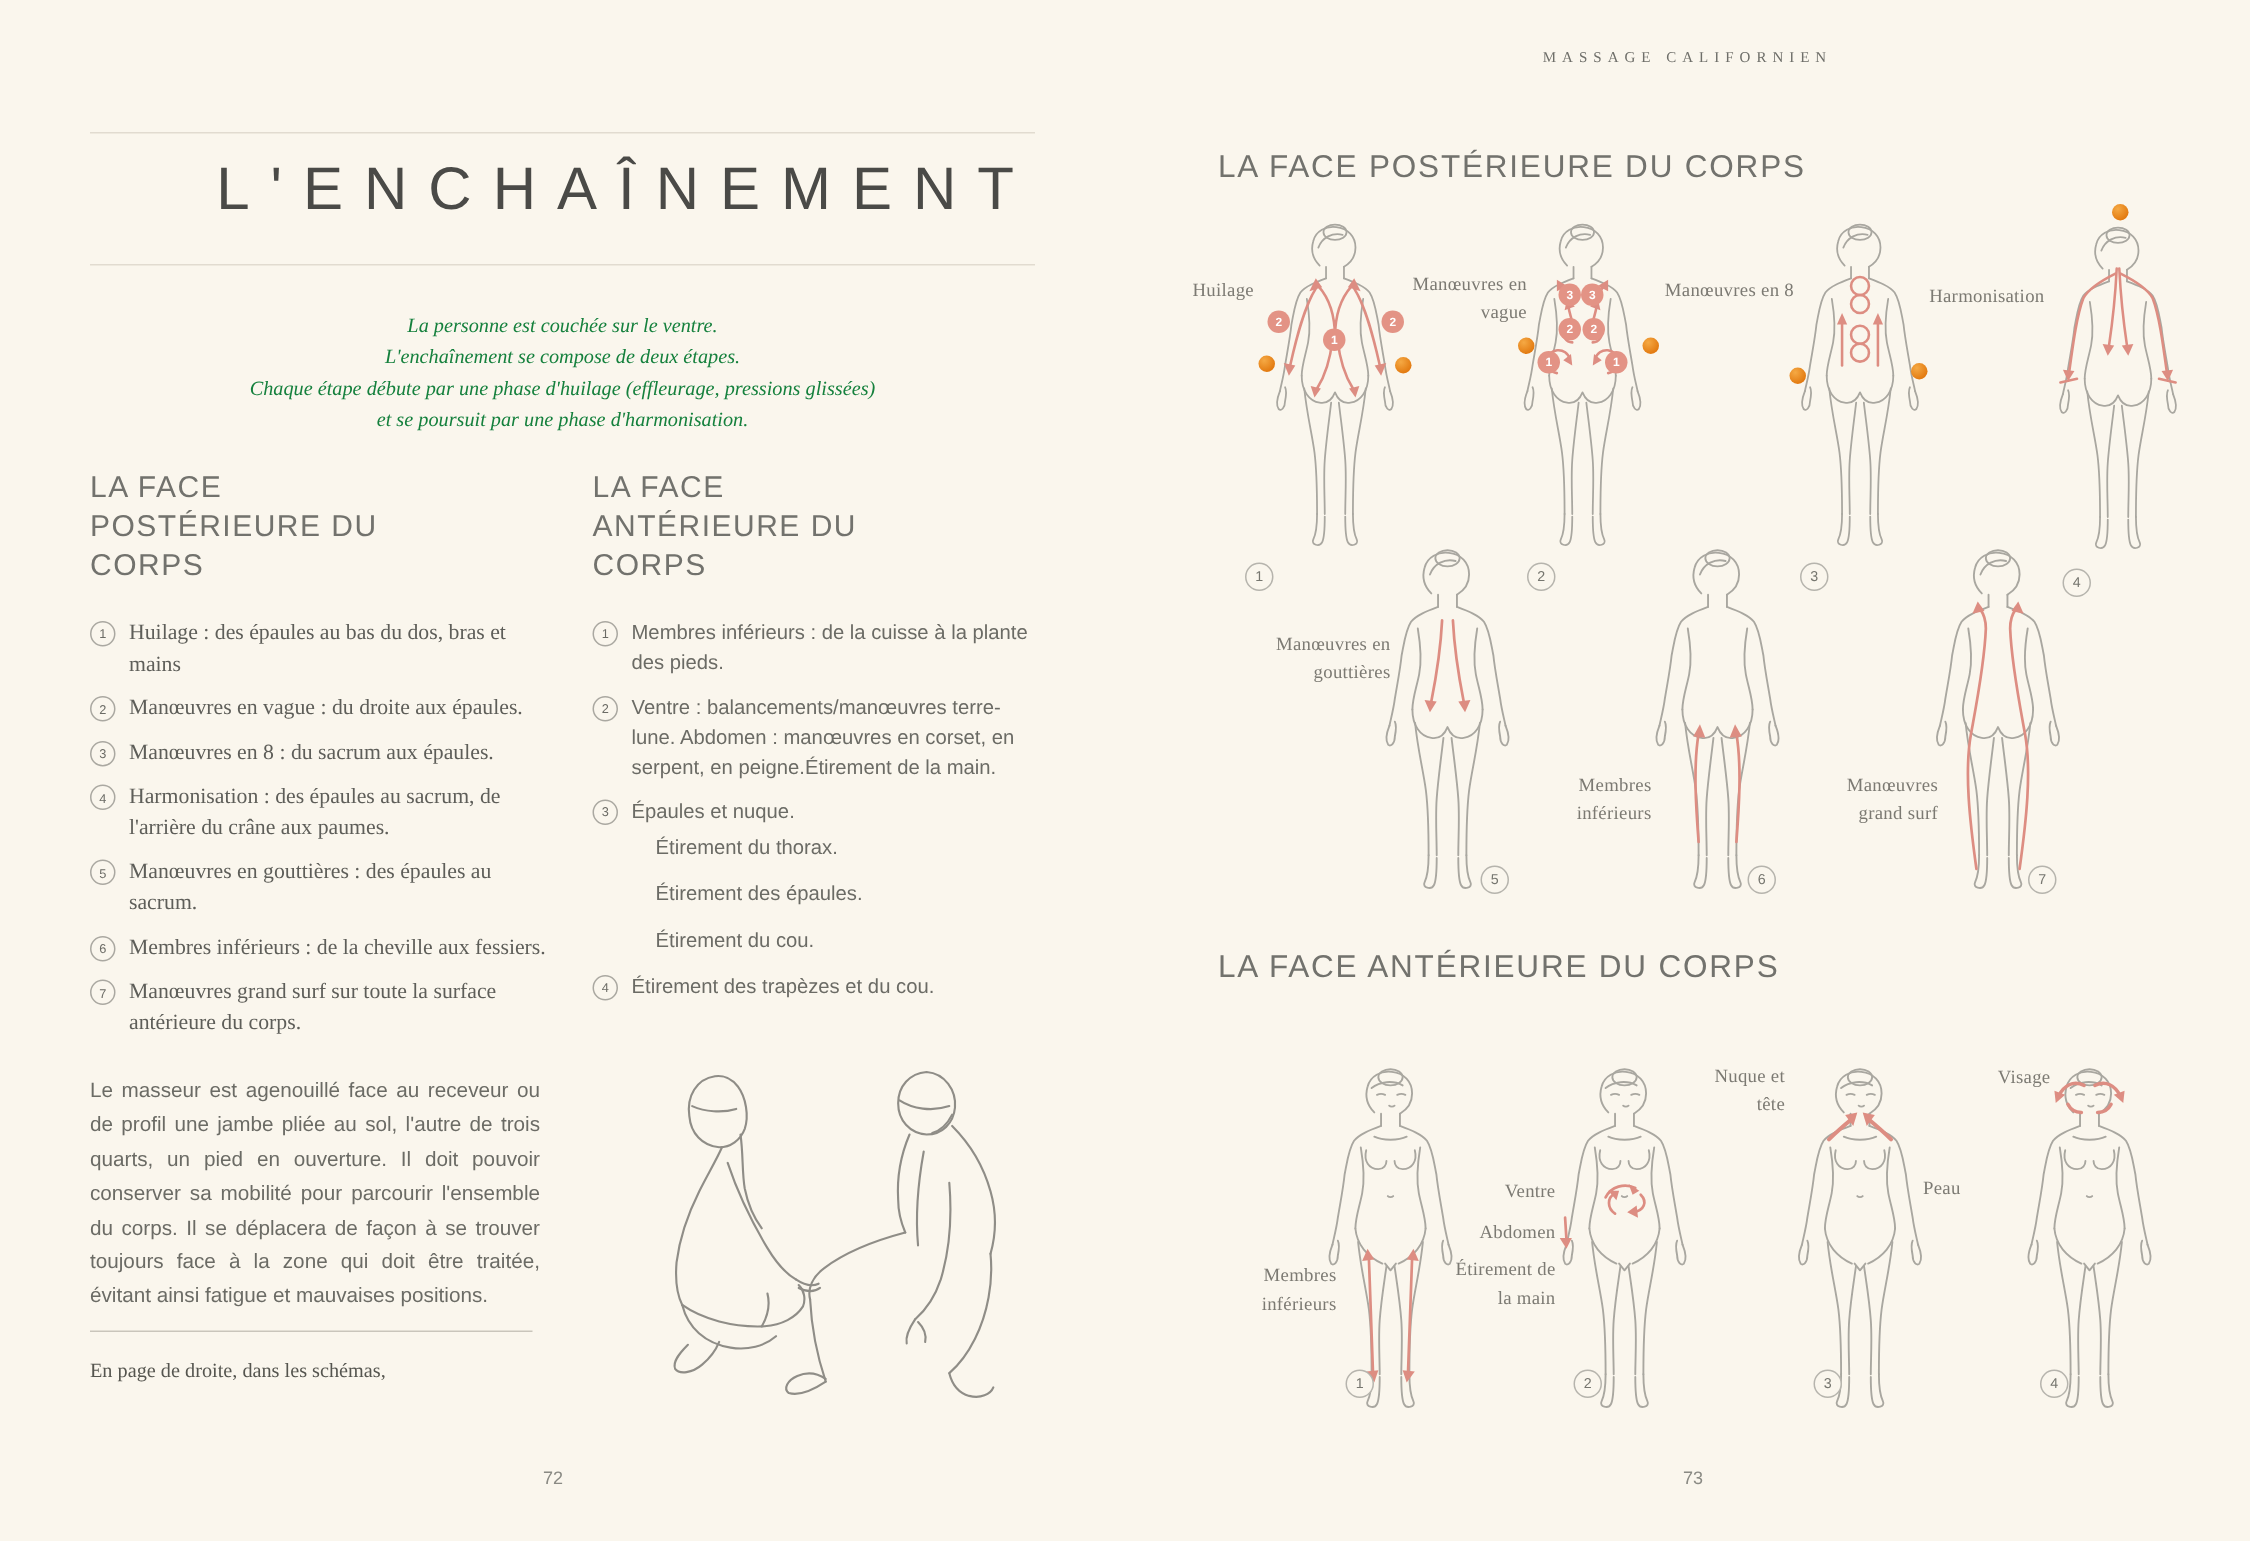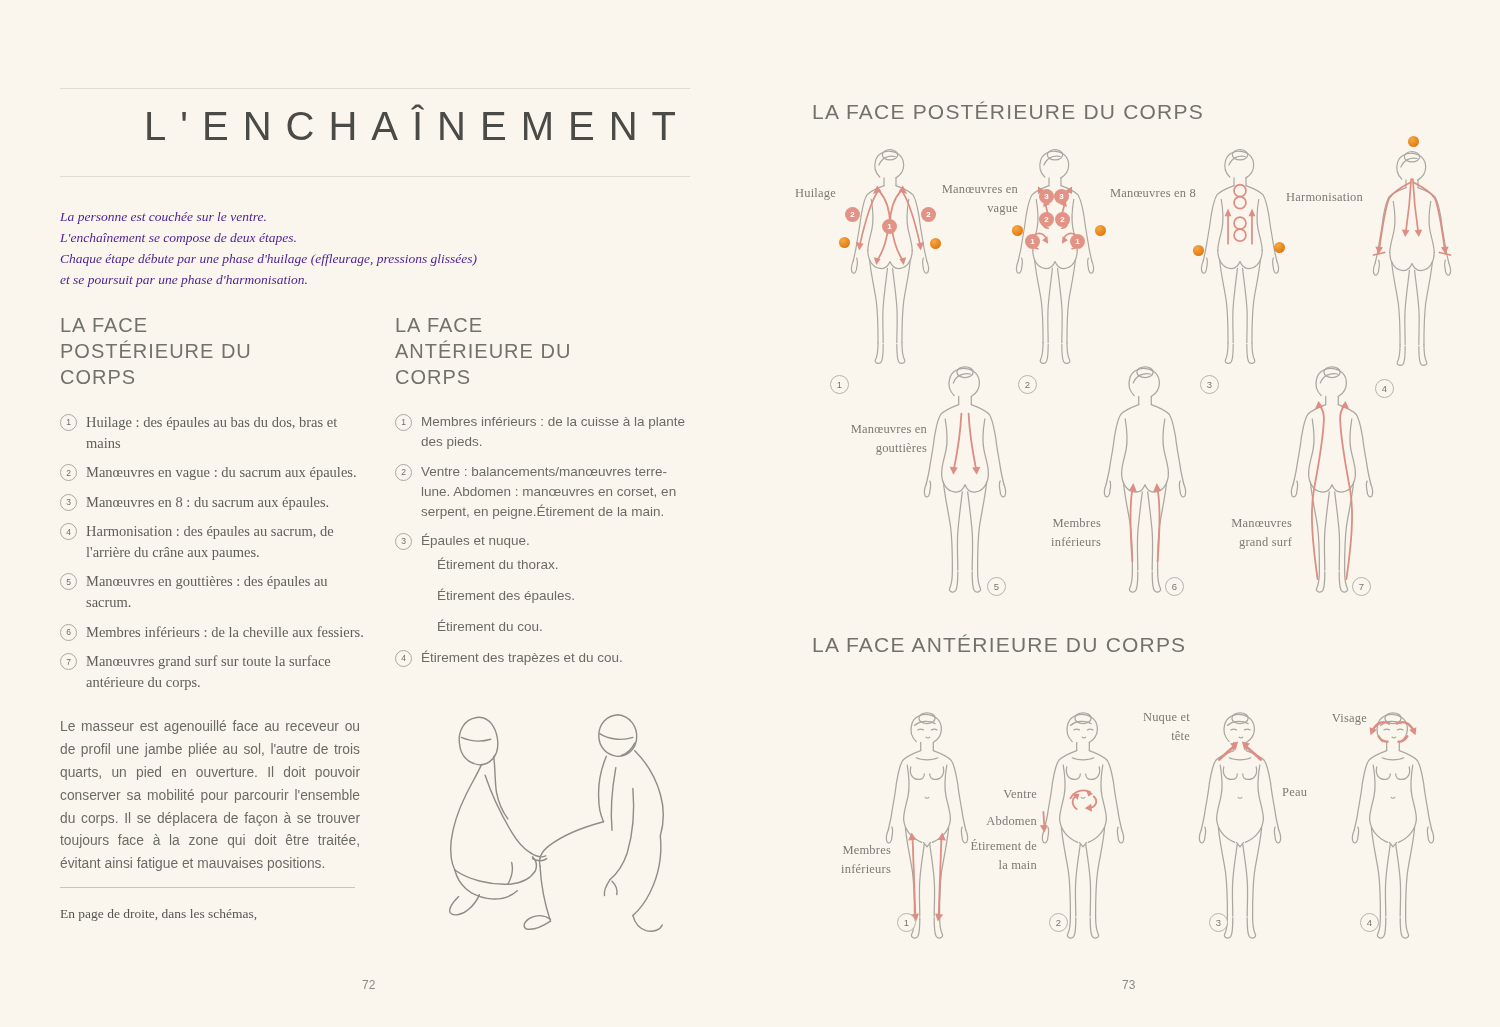--- a/index.html
+++ b/index.html
@@ -1,21 +1,21 @@
 <!DOCTYPE html>
 <html><head>
 <meta charset="utf-8">
 <style>
   html,body{margin:0;padding:0}
   body{width:1500px;height:1027px;position:relative;background:#faf6ed;font-family:"Liberation Sans",sans-serif;overflow:hidden}
   .abs{position:absolute}
   .runhead{font-size:10px;letter-spacing:4px;color:#6e6e69;text-align:center;font-family:"Liberation Serif",serif}
   .rule{height:1px;background:#e1dbd0}
   .booktitle{font-size:40px;letter-spacing:14px;font-weight:300;color:#4a4a47;text-align:right;white-space:nowrap}
-  .intro{font-family:"Liberation Serif",serif;font-style:italic;font-size:13.5px;color:#4c1d95;line-height:1.55}
+  .intro{font-family:"Liberation Serif",serif;font-style:italic;font-size:13.5px;color:#15803d;text-align:center;line-height:1.55}
   .h2{font-size:20px;font-weight:400;letter-spacing:1px;color:#72726d;line-height:1.3}
   .h2r{font-size:21px;font-weight:400;letter-spacing:1.2px;color:#72726d}
   .list1{font-family:"Liberation Serif",serif;font-size:14.5px;color:#5e5e59;line-height:1.42}
   .list2{font-size:13.5px;color:#6b6b65;line-height:1.5}
   .li{display:flex;margin-bottom:9px}
   .num{flex:0 0 15px;width:15px;height:15px;border:1px solid #aaa8a1;border-radius:50%;font-size:8.5px;color:#6b6b65;display:flex;align-items:center;justify-content:center;margin:2px 9px 0 0;font-family:"Liberation Sans",sans-serif}
   .subs{margin:3px 0 10px 42px}
   .subs div{margin-bottom:11px}
   .para{font-size:13.8px;color:#6b6b65;line-height:1.66;text-align:justify}
   .noteit{font-family:"Liberation Serif",serif;font-size:13.5px;color:#55554f;line-height:1.9}
@@ -104,21 +104,21 @@
 
   <div class="abs" style="left:60px;top:312px;width:305px">
     <div class="h2" style="width:230px;margin-bottom:22px">LA FACE POSTÉRIEURE DU CORPS</div>
     <div class="list1">
       <div class="li">
           <span class="num">1</span>
           <span>Huilage : des épaules au bas du dos, bras et mains</span>
         </div>
       <div class="li">
           <span class="num">2</span>
-          <span>Manœuvres en vague : du sacrum aux épaules.</span>
+          <span>Manœuvres en vague : du droite aux épaules.</span>
         </div>
       <div class="li">
           <span class="num">3</span>
           <span>Manœuvres en 8 : du sacrum aux épaules.</span>
         </div>
       <div class="li">
           <span class="num">4</span>
           <span>Harmonisation : des épaules au sacrum, de l'arrière du crâne aux paumes.</span>
         </div>
       <div class="li">
@@ -197,20 +197,21 @@
         <path d="M224,188 C220,194 217,200 218,205 M226,190 C230,194 232,199 231,204"></path>
         <path d="M230,70 C226,92 224,114 226,136"></path>
       </g>
     </svg>
   </div>
 
   <div class="abs pagenum" style="left:362px;top:978px">72</div>
 </div>
 
 <div class="abs" style="left:750px;top:0;width:750px;height:1027px">
+  <div class="abs runhead" style="left:60px;top:33px;width:630px">MASSAGE CALIFORNIEN</div>
   <div class="abs h2r" style="left:62px;top:100px">LA FACE POSTÉRIEURE DU CORPS</div>
   <div class="abs h2r" style="left:62px;top:633px">LA FACE ANTÉRIEURE DU CORPS</div>
   <div class="abs pagenum" style="left:372px;top:978px">73</div>
 </div>
 
 <div class="fig" style="left:838px;top:148px;width:104px;height:222px">
   <svg viewBox="0 0 120 260">
       <use href="#bodyback"></use>
     <g class="ov">
       <path d="M60,90 C60,72 56,60 47,50"></path>

